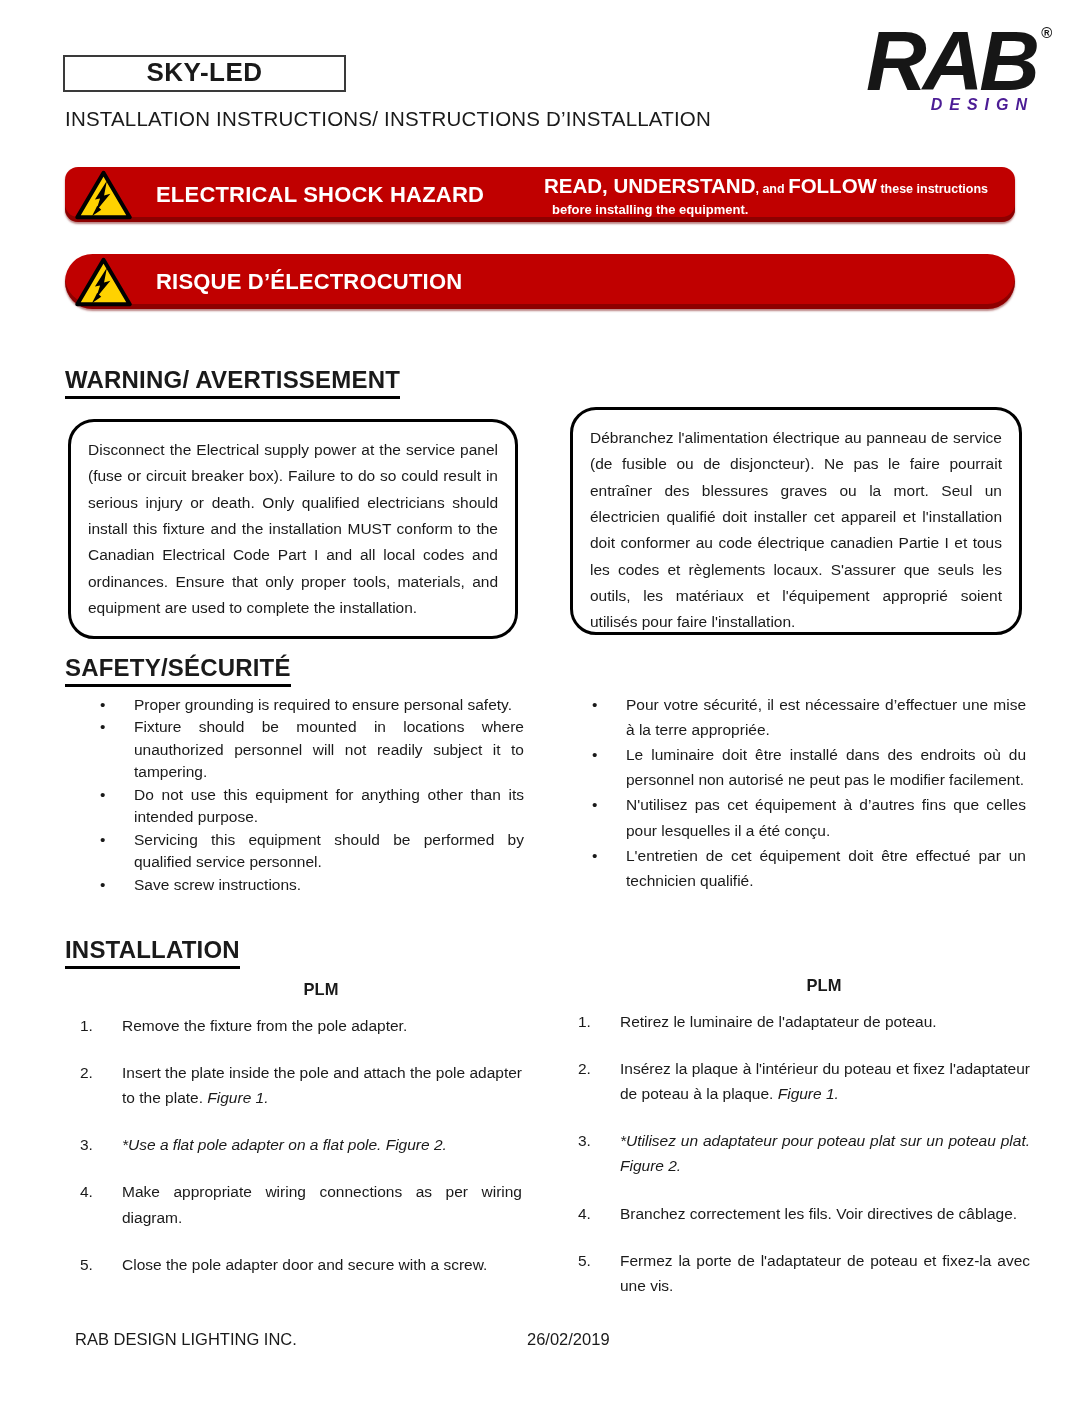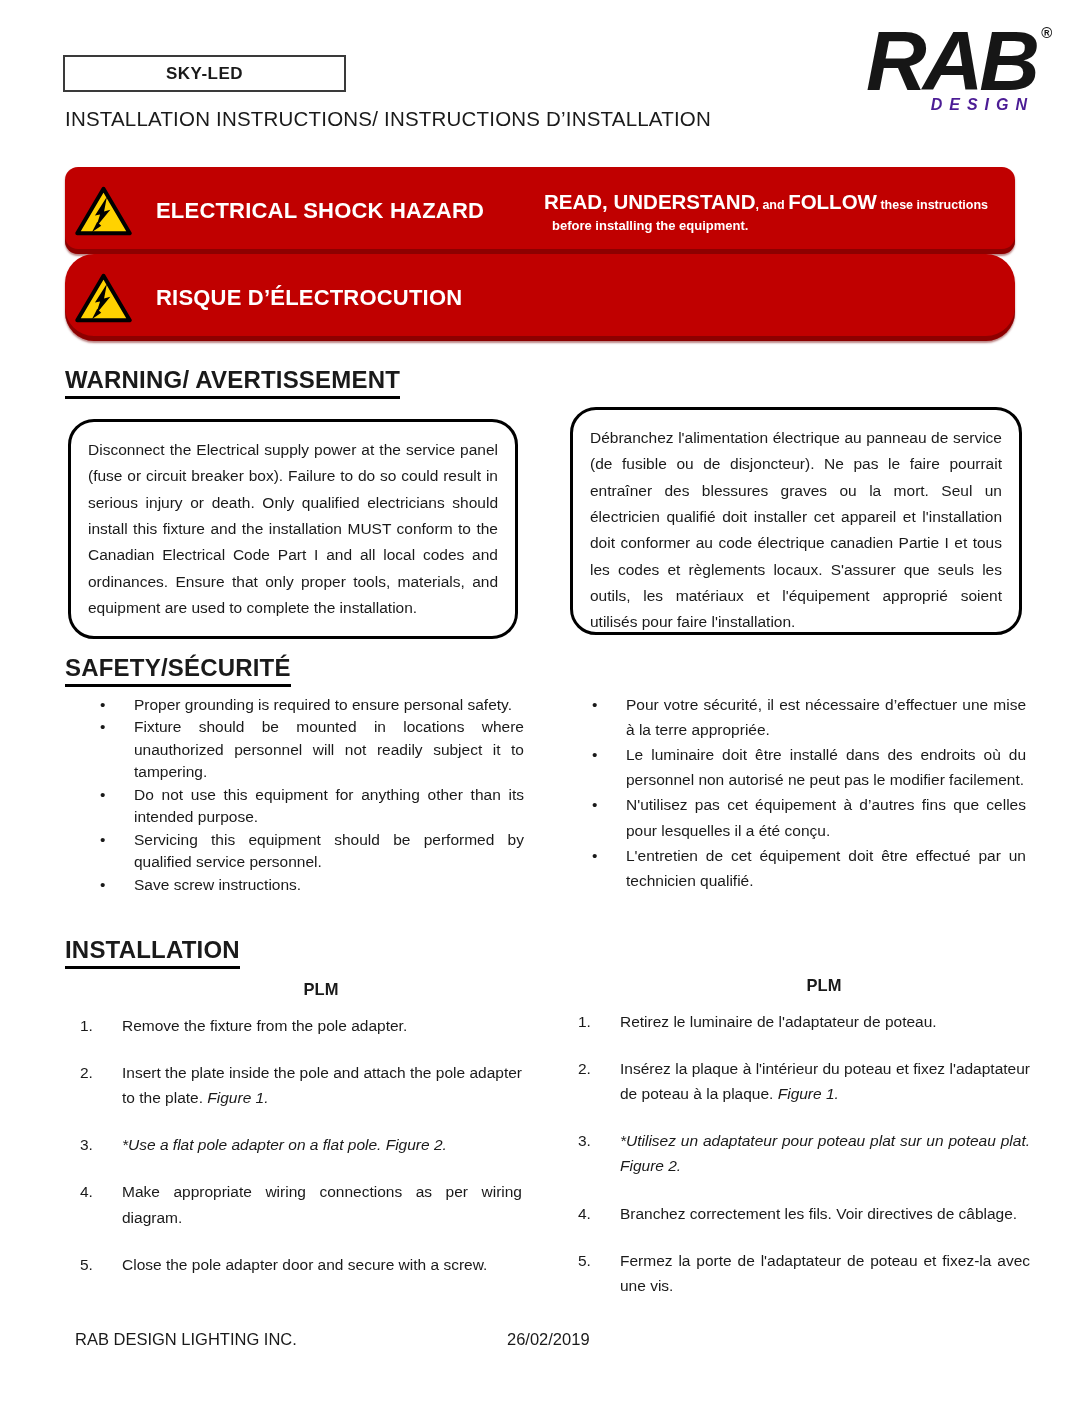--- a/index.html
+++ b/index.html
@@ -5,43 +5,43 @@
   * { margin:0; padding:0; box-sizing:border-box; }
   html,body { background:#e8e8e8; }
   .page {
     position:relative; width:1088px; height:1408px; margin:0 auto;
     background:#ffffff; color:#1a1a1a; overflow:hidden;
     font-family:"Liberation Sans", sans-serif;
   }
   
   .product-box {
     position:absolute; top:55px; left:63px; width:283px; height:37px;
-    border:2px solid #3a3a3a; display:flex; align-items:center; justify-content:center;
-    font-size:17px; font-weight:bold; letter-spacing:.5px;
+    border:2px solid #3a3a3a; display:flex; align-items:flex-start; justify-content:center;
+    font-size:26px; font-weight:bold; letter-spacing:.5px;
   }
   .doc-title {
     position:absolute; top:107px; left:65px; width:700px;
     font-size:20.5px; font-weight:normal; letter-spacing:.2px;
   }
   .logo {
     position:absolute; top:22px; right:52px; width:285px; text-align:right;font-style:italic;
   }
   .logo .brand-row { position:relative; display:inline-block; }
   .logo .brand {
     font-size:84px; font-weight:900; letter-spacing:-4px; line-height:.95;
     color:#161616; font-family:"Liberation Sans", sans-serif;
   }
   .logo .reg { position:absolute; top:2px; right:-16px; font-size:15px; font-weight:bold; color:#161616; }
   .logo .tagline {
     margin-top:-6px; padding-right:2px; text-align:right;
     font-size:16px; font-weight:bold; letter-spacing:7px; color:#4c1d95;
   }
   
   .banner {
-    position:absolute; left:65px; width:950px; height:87px;
+    position:absolute; left:65px; width:950px; height:55px;
     background:#C00000; border-radius:13px; color:#fff;
     display:flex; align-items:center; padding:0 16px 0 10px;
     box-shadow: inset 0 -5px 0 rgba(80,0,0,.45), 0 2px 2px rgba(120,10,10,.5);
   }
   .banner.one { top:167px; }
   .banner.two { top:254px;border-radius:29px; }
   .hazard-icon { width:57px; height:52px; flex:0 0 57px; }
   .banner-title {
     flex:0 0 388px; margin-left:24px;
     font-size:22px; font-weight:bold; letter-spacing:.2px;
@@ -76,21 +76,21 @@
   .steps-col { position:absolute; font-size:15.5px; }
   .steps-col.en { top:980px; left:80px;  width:442px; }
   .steps-col.fr { top:976px; left:578px; width:452px; }
   .plm { text-align:center; font-weight:bold; font-size:16.5px; padding-left:40px; margin-bottom:14px; }
   .steps { list-style:none; line-height:1.62; }
   .steps li { display:flex; margin-bottom:22px; }
   .steps .n { flex:0 0 42px; }
   .steps .t { flex:1; text-align:justify; }
   .it { font-style:italic; }
   
-  .footer { position:absolute; top:1330px; left:75px; width:940px; font-size:16.5px; display:flex; }
+  .footer { position:absolute; top:1330px; left:75px; width:940px; font-size:16.5px; display:flex;gap:20px; }
   .footer .company { flex:0 0 432px; }
 </style>
 </head>
 <body>
 
 <div class="page">
 
   <div class="product-box">
     <span>SKY-LED</span>
   </div>

